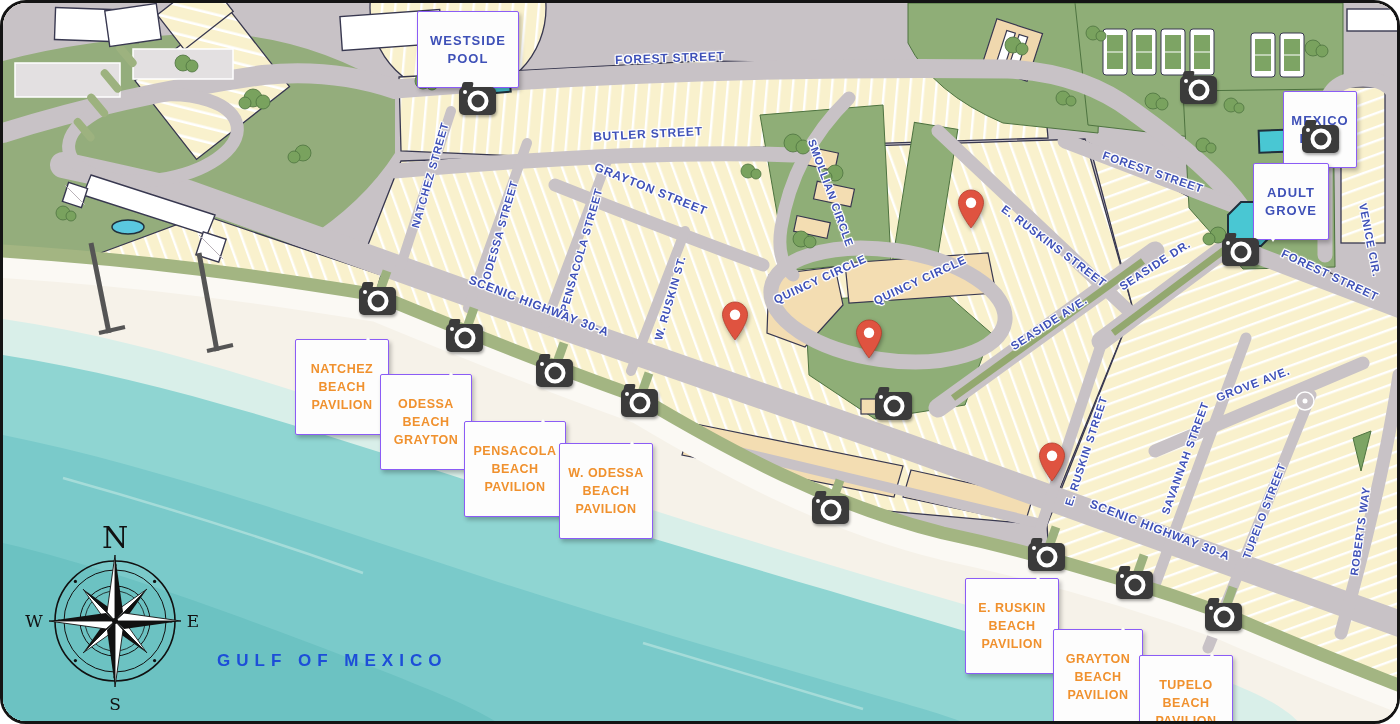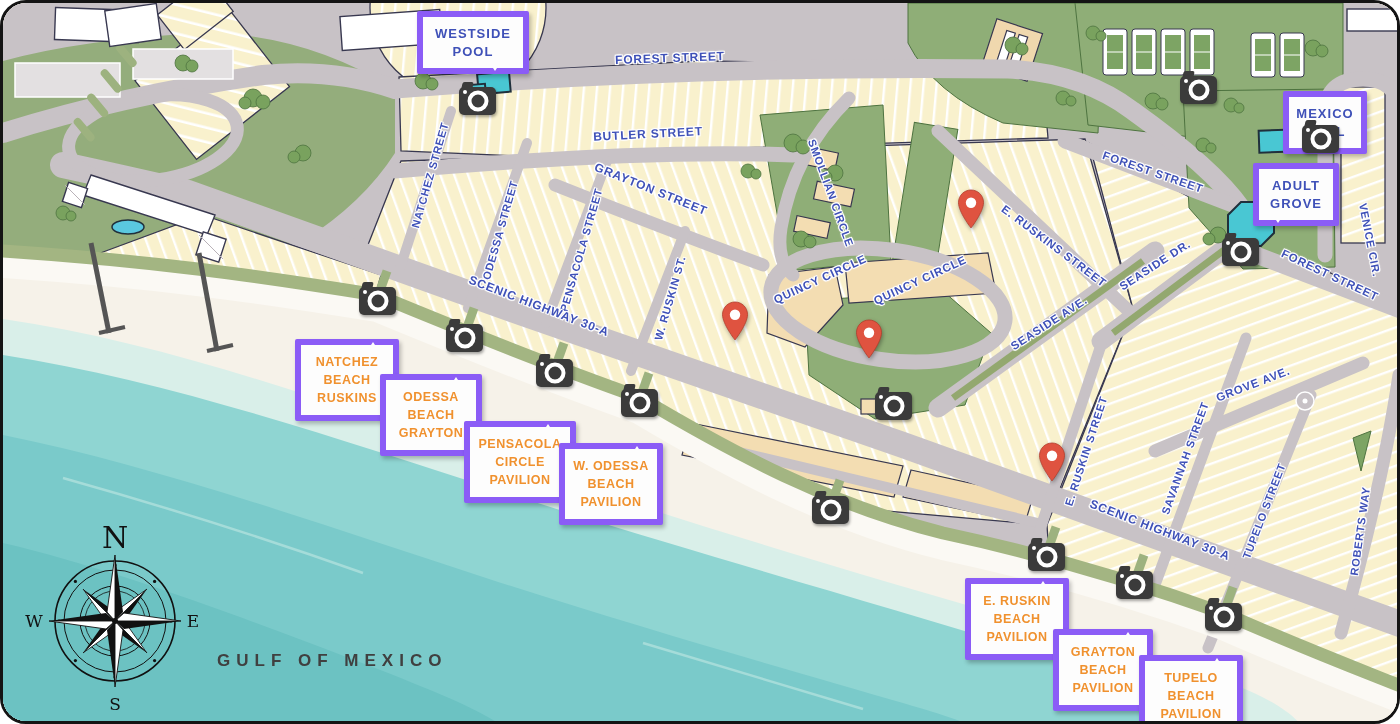--- a/index.html
+++ b/index.html
@@ -7,42 +7,42 @@
        overflow:hidden;box-sizing:border-box;background:#f6f2e9;
        font-family:"Liberation Sans", sans-serif;}
   .map svg.base{position:absolute;left:0;top:0;}
 
   
   .st{position:absolute;font-weight:bold;color:#3f51b8;letter-spacing:.8px;white-space:nowrap;
       transform:translate(-50%,-50%) rotate(var(--r,0deg));
       text-shadow:0 0 2px #fff,0 0 2px #fff,0 0 3px #fff,1px 1px 0 #fff,-1px -1px 0 #fff,1px -1px 0 #fff,-1px 1px 0 #fff;}
 
   
-  .callout{position:absolute;background:#fdfdfd;border:6px solid #8b5cf6;border-radius:2px;
-           box-shadow:2px 3px 4px rgba(0,0,0,.25);padding:8px 6px;text-align:center;
+  .callout{position:absolute;background:#fdfdfd;border:1px solid #8b5cf6;border-radius:2px;
+           box-shadow:2px 3px 4px rgba(0,0,0,.25);padding:20px 6px;text-align:center;
            font-weight:bold;white-space:pre-line;z-index:30;}
   .callout.blue{color:#3f51b8;font-size:13px;line-height:1.35;letter-spacing:1px;}
   .callout.orange{color:#f0912e;font-size:12.5px;line-height:1.45;letter-spacing:.5px;}
   .callout.tail-t::after{content:"";position:absolute;top:-11px;left:var(--tx,70%);
            border:8px solid transparent;border-bottom:12px solid #fdfdfd;margin-left:-8px;}
   .callout.tail-b::after{content:"";position:absolute;bottom:-11px;left:var(--tx,30%);
            border:8px solid transparent;border-top:12px solid #fdfdfd;margin-left:-8px;}
 
   
   .cam{position:absolute;width:37px;height:28px;background:#3b3b3b;border-radius:5px;
        box-shadow:1px 2px 3px rgba(0,0,0,.35);z-index:40;cursor:pointer;}
   .cam::before{content:"";position:absolute;left:3px;top:-5px;width:11px;height:7px;background:#3b3b3b;
        border-radius:2px 2px 0 0;transform:skewX(-12deg);}
   .cam::after{content:"";position:absolute;left:50%;top:50%;width:13px;height:13px;
        transform:translate(-50%,-50%);border-radius:50%;background:#3b3b3b;border:4px solid #fff;}
   .cam .dot{position:absolute;left:4px;top:3px;width:4px;height:4px;border-radius:50%;background:#fff;}
 
   .pin{position:absolute;z-index:35;cursor:pointer;filter:drop-shadow(1px 2px 2px rgba(0,0,0,.35));}
 
-  .gulf{position:absolute;color:#404040;font-weight:bold;font-size:17px;letter-spacing:6px;z-index:20;}
+  .gulf{position:absolute;color:#1d4ed8;font-weight:bold;font-size:17px;letter-spacing:6px;z-index:20;}
 
   .compass{position:absolute;z-index:20;}
   .cdir{position:absolute;font-family:"DejaVu Serif", serif;color:#111;z-index:21;
         transform:translate(-50%,-50%);}
 </style>
 </head>
 <body>
 
 <div class="map">
 
@@ -341,26 +341,26 @@
   <div class="st" style="left:1157px;top:527px;--r:21deg;font-size:12px">SCENIC HIGHWAY 30-A</div>
 
   <div class="callout blue tail-b" style="left:414px;top:8px;width:88px;--tx:72%">WESTSIDE
 POOL</div>
   <div class="callout blue tail-b" style="left:1280px;top:88px;width:60px;--tx:25%">MEXICO
 POOL</div>
   <div class="callout blue tail-b" style="left:1250px;top:160px;width:62px;--tx:25%">ADULT
 GROVE</div>
   <div class="callout orange tail-t" style="left:292px;top:336px;width:80px;--tx:78%">NATCHEZ
 BEACH
-RUSKINS</div>
+PAVILION</div>
   <div class="callout orange tail-t" style="left:377px;top:371px;width:78px;--tx:78%">ODESSA
 BEACH
 GRAYTON</div>
   <div class="callout orange tail-t" style="left:461px;top:418px;width:88px;--tx:78%">PENSACOLA
-CIRCLE
+BEACH
 PAVILION</div>
   <div class="callout orange tail-t" style="left:556px;top:440px;width:80px;--tx:78%">W. ODESSA
 BEACH
 PAVILION</div>
   <div class="callout orange tail-t" style="left:962px;top:575px;width:80px;--tx:78%">E. RUSKIN
 BEACH
 PAVILION</div>
   <div class="callout orange tail-t" style="left:1050px;top:626px;width:76px;--tx:78%">GRAYTON
 BEACH
 PAVILION</div>

